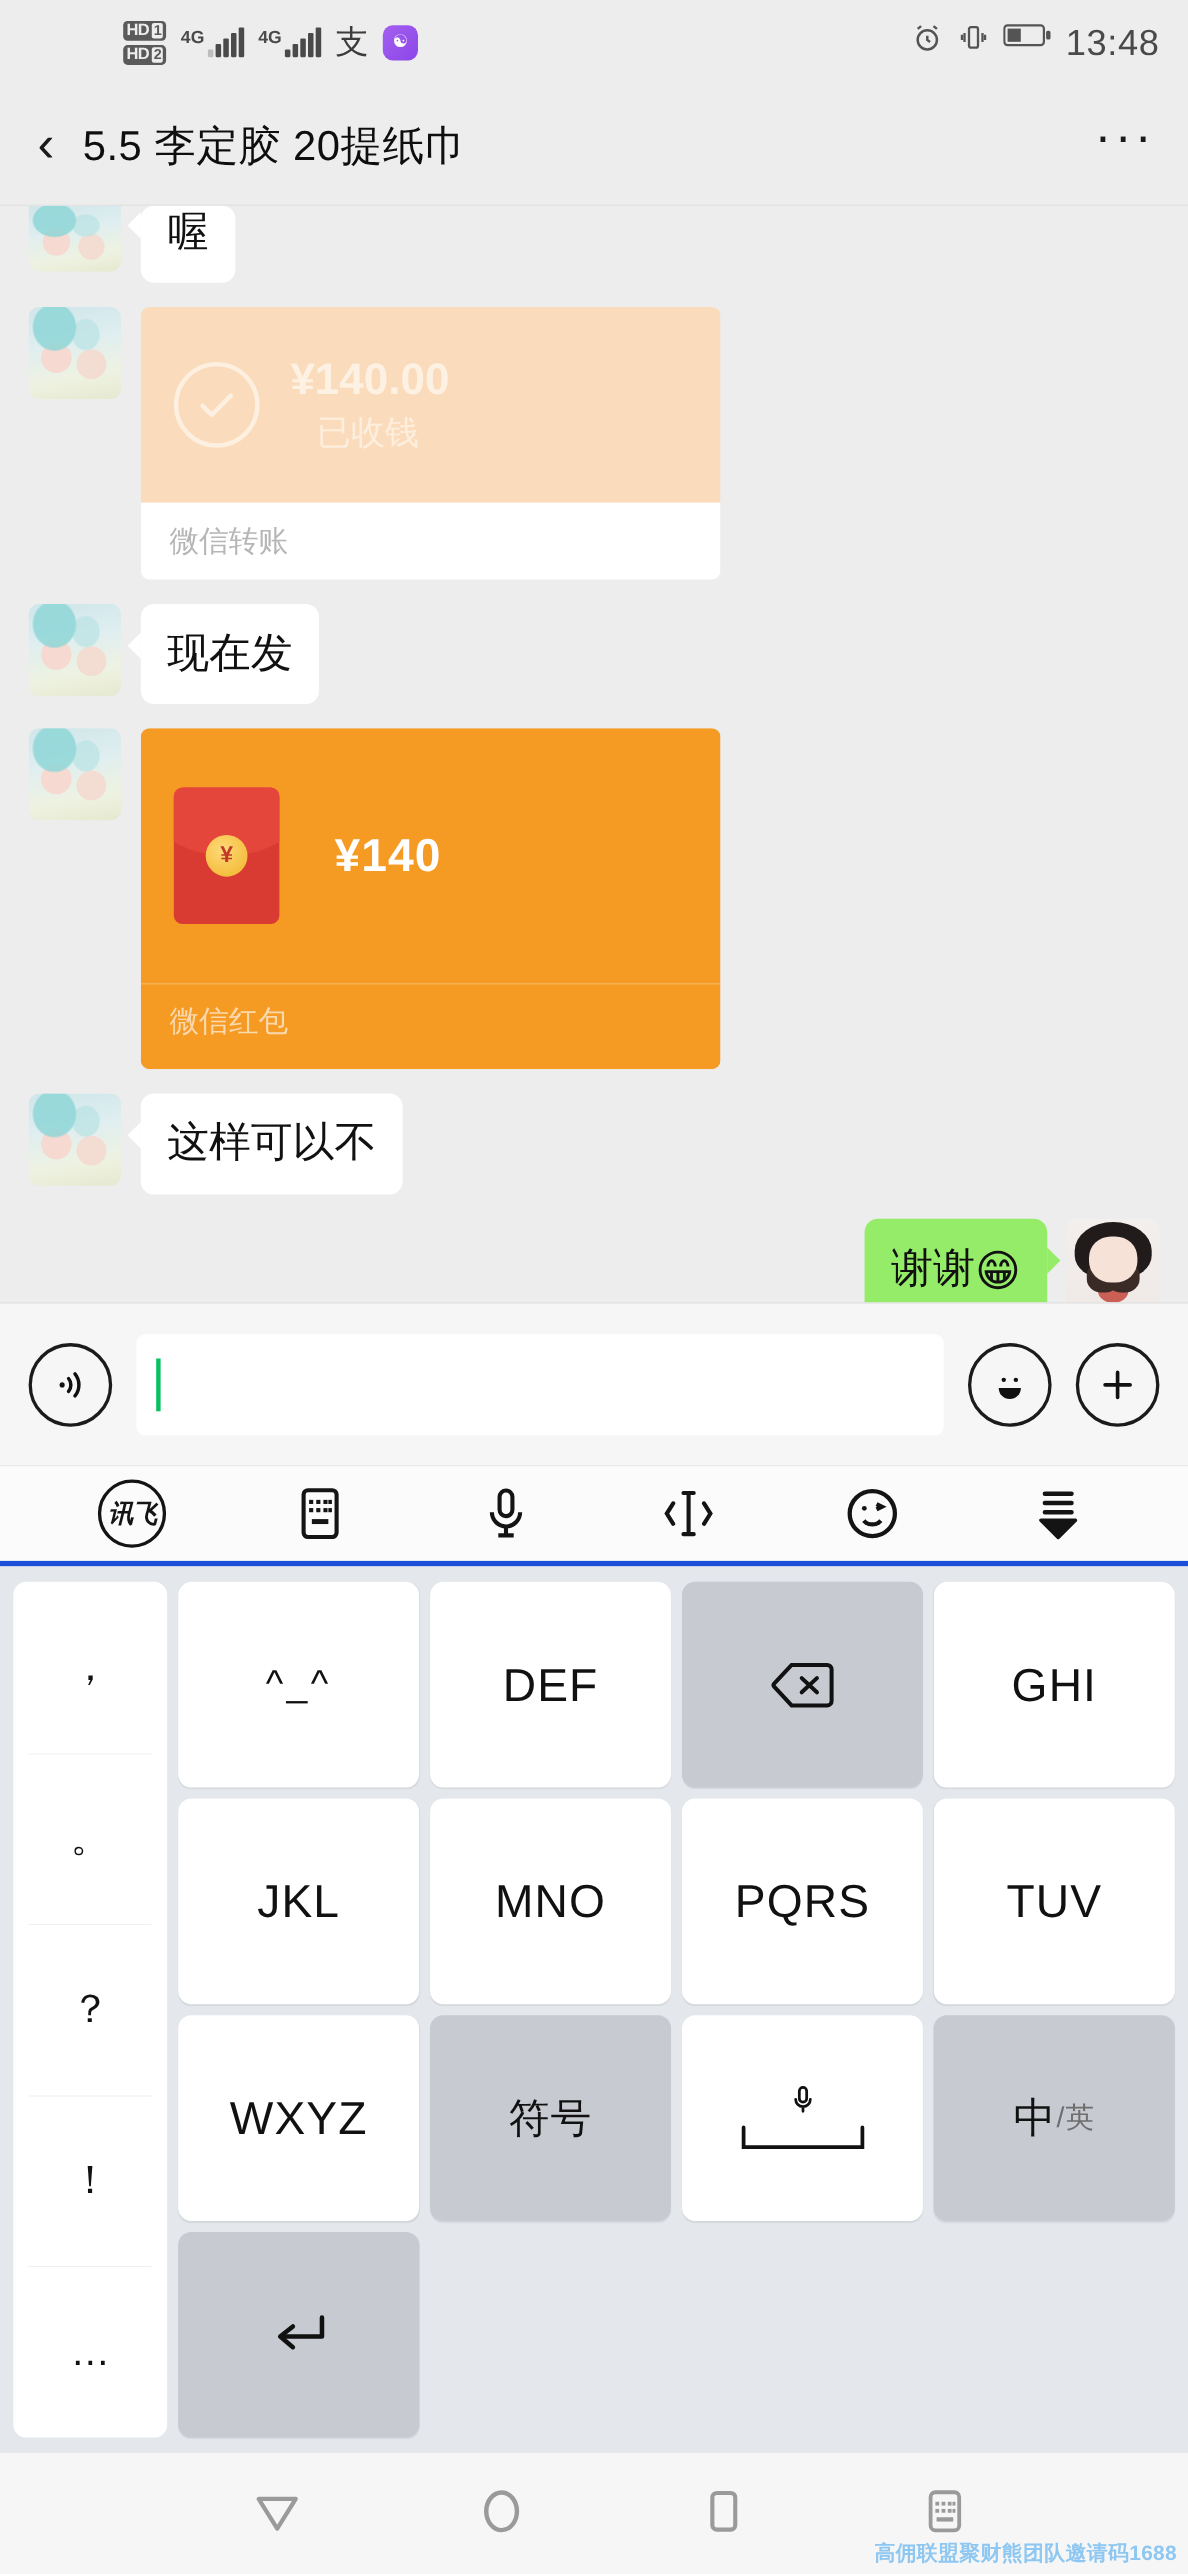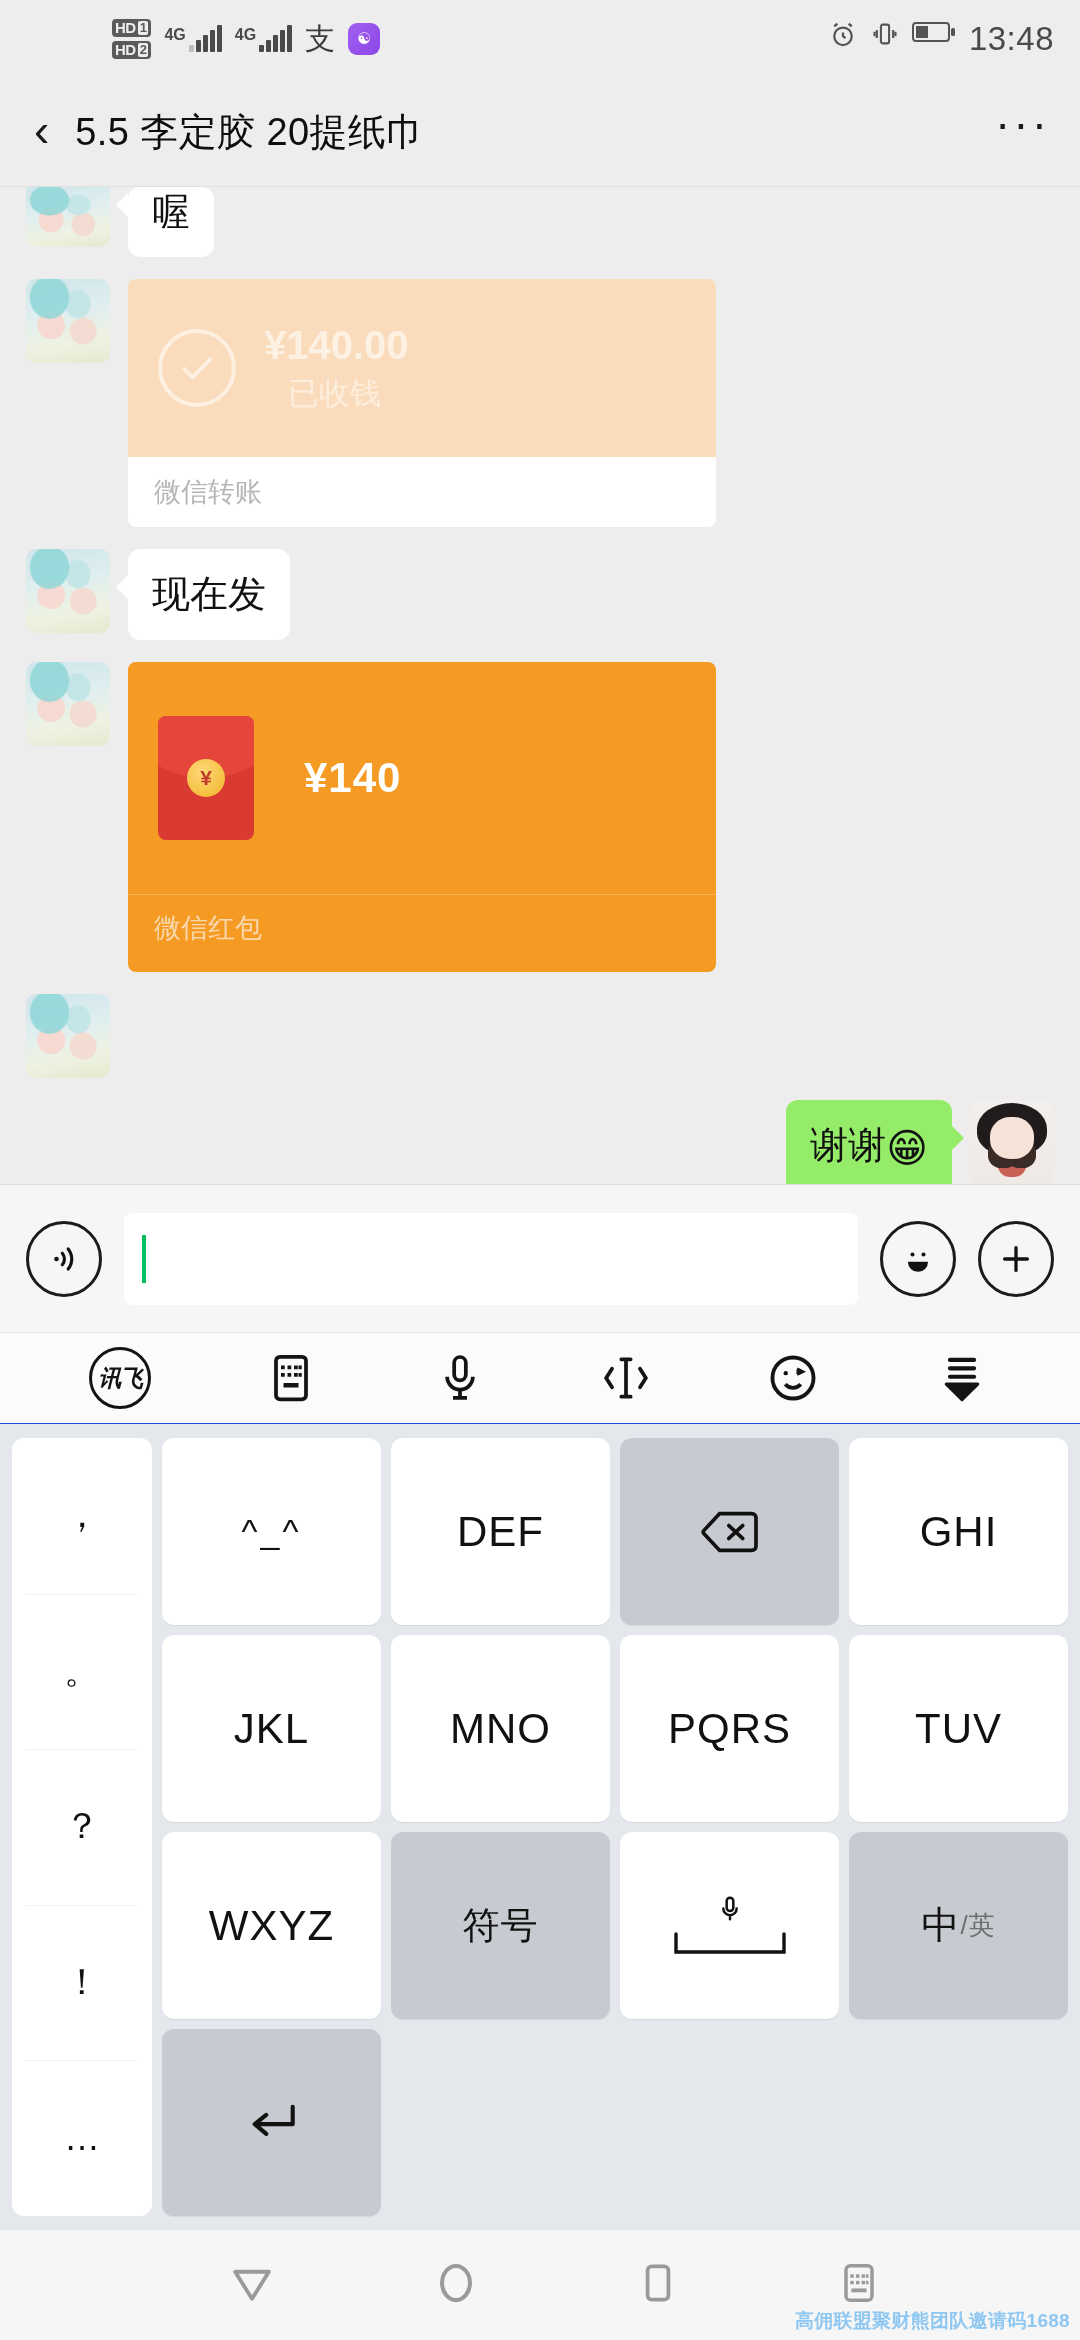--- a/index.html
+++ b/index.html
@@ -110,21 +110,21 @@
   .bubble .emo { font-size:40px; vertical-align:-4px; }
 
   
   .row.clipped { margin-top:0; }
   .row.clipped .avatar { height:60px; border-radius:0 0 10px 10px; }
   .row.clipped .bubble { padding:2px 24px 20px; }
   .row.clipped .bubble::after { top:6px; }
 
   
   .paycard {
-    position:relative; margin-left:18px; width:588px;
+    position:relative; margin-left:18px; width:527px;
     border-radius:8px; overflow:hidden;
   }
   .paycard::after {
     content:""; position:absolute; left:-12px; top:46px;
     border:12px solid transparent; border-right-color:#fadcbd; border-left:0;
   }
   .paycard.red::after { border-right-color:#f59a23; }
   .pc-body { display:flex; align-items:center; padding:34px 30px; }
   .pc-body.transfer { background:#fadcbd; height:178px; }
   .check {
@@ -173,21 +173,21 @@
   }
   .textfield {
     flex:1; height:92px; background:#fff; border-radius:8px;
     display:flex; align-items:center; padding:0 18px;
   }
   .caret { width:4px; height:48px; background:#07c160; }
 
   
   .kbtoolbar {
     position:absolute; left:0; right:0; bottom:916px; height:92px;
-    background:#fbfbfb; border-top:1px solid #e7e7e7; border-bottom:1px solid #1d4ed8;
+    background:#fbfbfb; border-top:1px solid #e7e7e7; border-bottom:5px solid #1d4ed8;
     display:flex; align-items:center; justify-content:space-around; padding:0 34px;
   }
   .kbt { display:flex; align-items:center; justify-content:center; }
   .iflytek {
     width:62px; height:62px; border-radius:50%; border:3px solid #141414;
     display:flex; align-items:center; justify-content:center;
     font-size:23px; font-weight:bold; color:#141414; font-style:italic;
     letter-spacing:-1px;
   }
 
@@ -352,20 +352,23 @@
             <span class="coin">¥</span>
           </span>
           <span class="packet-amt">¥140</span>
         </div>
         <div class="pc-foot on-red">微信红包</div>
       </div>
     </div>
 
     <div class="row">
       <div class="avatar kids"></div>
+      <div class="bubble">
+        <span>这样可以不</span>
+      </div>
     </div>
 
     <div class="row me">
       <div class="bubble green">
         <span>谢谢</span><span class="emo">😁</span>
       </div>
       <div class="avatar girl"></div>
     </div>
   </div>
 

